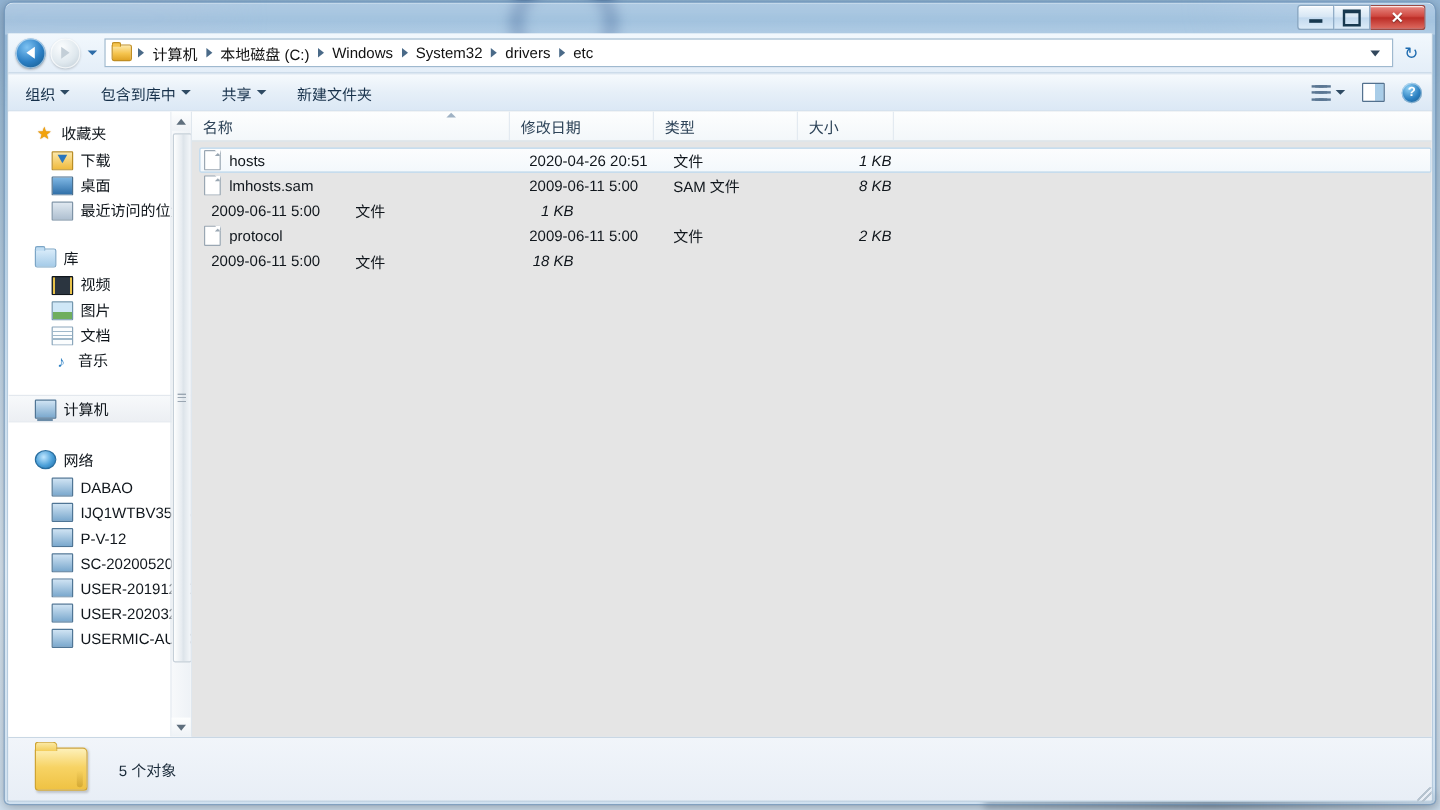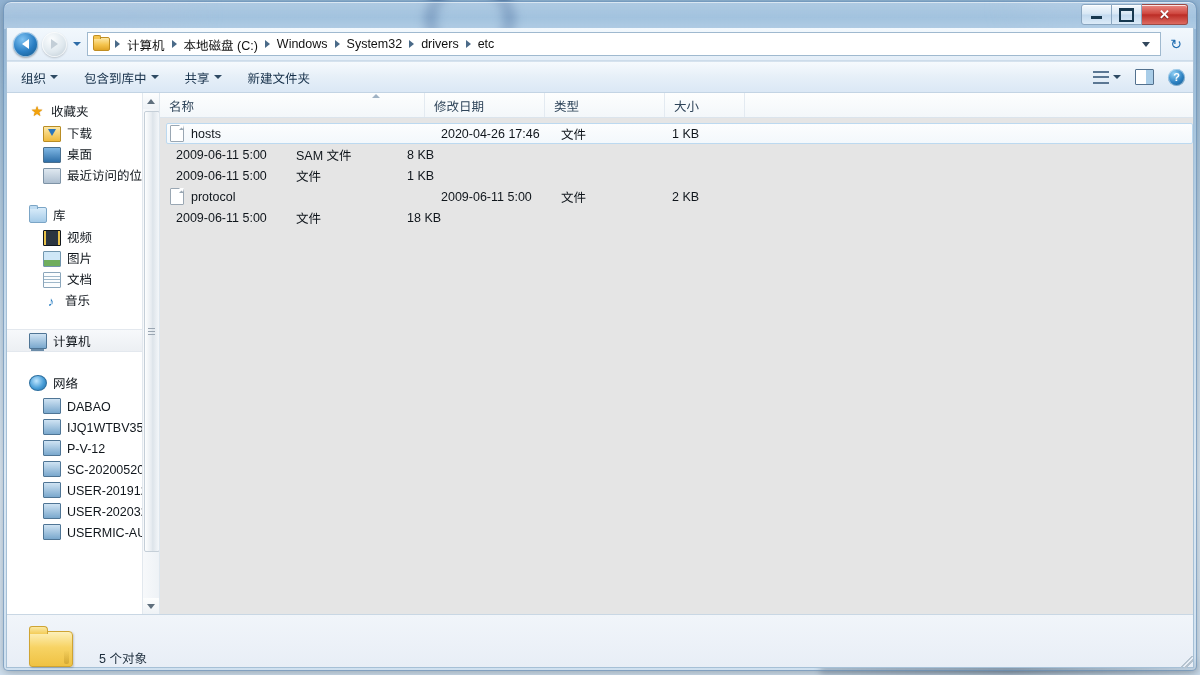--- a/index.html
+++ b/index.html
@@ -338,41 +338,41 @@
     height:21px; display:flex; align-items:center;
     box-sizing:border-box; border:1px solid transparent;
     margin:0 0 0 6px; font-size:12.5px; color:#10161c;
   }
   .row.hover {
     background: linear-gradient(180deg,#fcfdfe 0%,#f3f8fc 100%);
     border:1px solid #bcd9f0; border-radius:2px;
   }
   .cell { box-sizing:border-box; padding-left:9px; white-space:nowrap; overflow:hidden; }
   .cell.name { display:flex; align-items:center; gap:7px; padding-left:3px; }
-  .cell.size { padding-right:9px; padding-left:0; }
+  .cell.size { text-align:right; padding-right:9px; padding-left:0;font-style:italic; }
   .file-ic {
     width:12px;height:15px; position:relative; flex:0 0 12px;
     background:#fff; border:1px solid #9aa7b3; border-radius:1px;
   }
   .file-ic:after {
     content:""; position:absolute; right:-1px; top:-1px;
     width:0;height:0;border-left:4px solid transparent; border-top:4px solid #fff;
     border-right:1px solid #9aa7b3;
   }
   .file-ic:before {
     content:""; position:absolute; right:0px; top:0px;
     width:0;height:0;border-bottom:4px solid #9aa7b3;border-left:4px solid transparent;
   }
 
   
   .statusbar {
     height:52px; flex:0 0 52px;
     background: linear-gradient(180deg,#f1f5fa 0%,#e8eef6 100%);
     border-top:1px solid #c9d7e4;
-    display:flex; align-items:flex-end; padding-left:22px; gap:26px;
+    display:flex; align-items:center; padding-left:22px; gap:26px;
   }
   .bigfolder {
     width:42px;height:34px; position:relative; flex:0 0 42px;
     background: linear-gradient(180deg,#fdf0b9 0%,#f7d364 45%,#efc243 100%);
     border:1px solid #cfa433; border-radius:2px 4px 3px 3px;
     box-shadow: 1px 1px 2px rgba(0,0,0,.18);
   }
   .bigfolder:before {
     content:""; position:absolute; left:-1px; top:-6px; width:17px;height:7px;
     background: linear-gradient(180deg,#fbe9a4,#f3cc58);
@@ -614,26 +614,30 @@
           <div class="sortmark"></div>
         </div>
 
         <div class="rows">
 
           <div class="row hover">
             <div class="cell name" style="width:265px">
               <span class="file-ic"></span>
               <span>hosts</span>
             </div>
-            <div class="cell" style="width:120px">2020-04-26 17:46</div>
+            <div class="cell" style="width:120px">2020-04-26 20:51</div>
             <div class="cell" style="width:120px">文件</div>
             <div class="cell size" style="width:80px">1 KB</div>
           </div>
 
           <div class="row">
+            <div class="cell name" style="width:265px">
+              <span class="file-ic"></span>
+              <span>lmhosts.sam</span>
+            </div>
             <div class="cell" style="width:120px">2009-06-11 5:00</div>
             <div class="cell" style="width:120px">SAM 文件</div>
             <div class="cell size" style="width:80px">8 KB</div>
           </div>
 
           <div class="row">
             <div class="cell" style="width:120px">2009-06-11 5:00</div>
             <div class="cell" style="width:120px">文件</div>
             <div class="cell size" style="width:80px">1 KB</div>
           </div>

